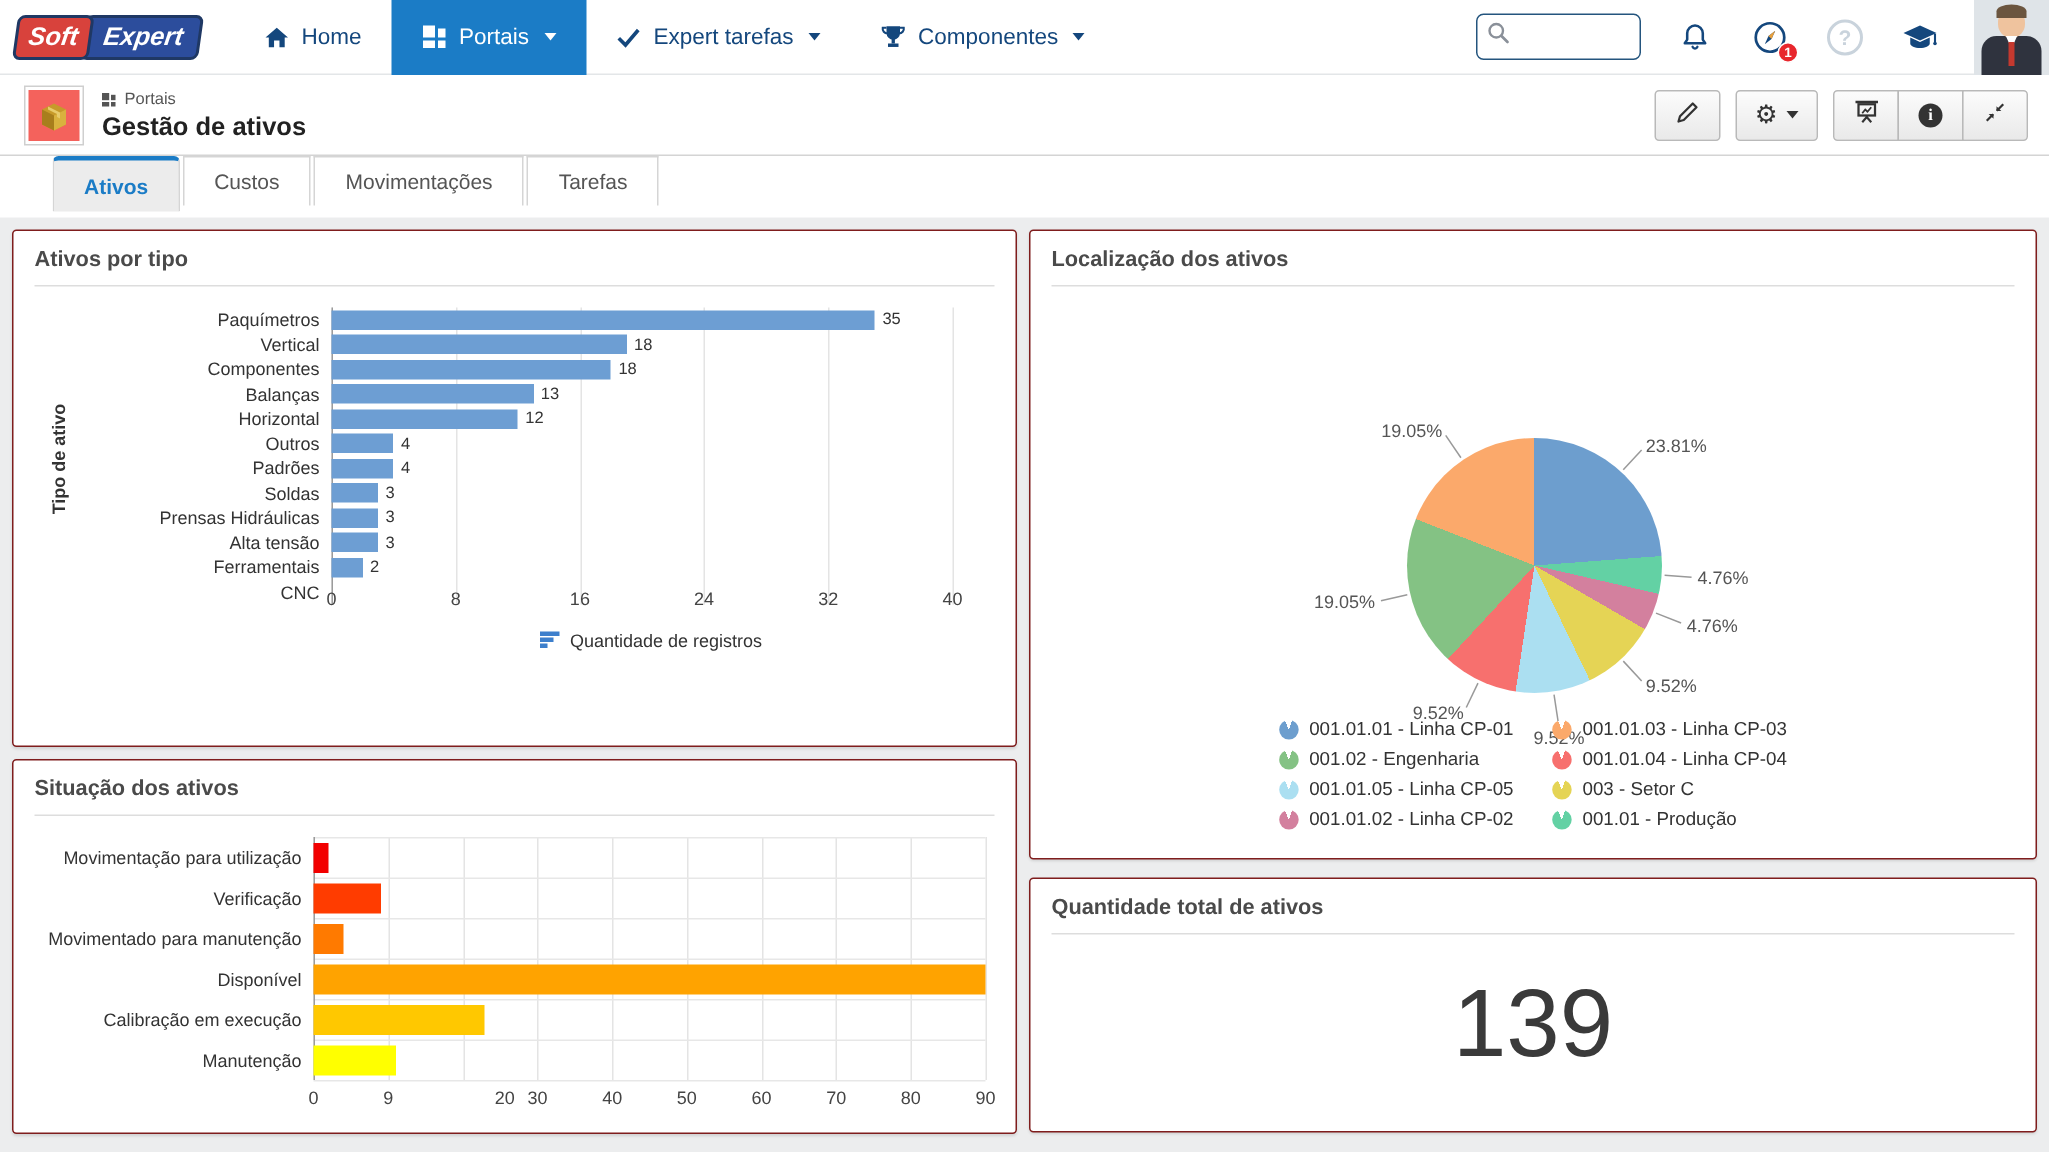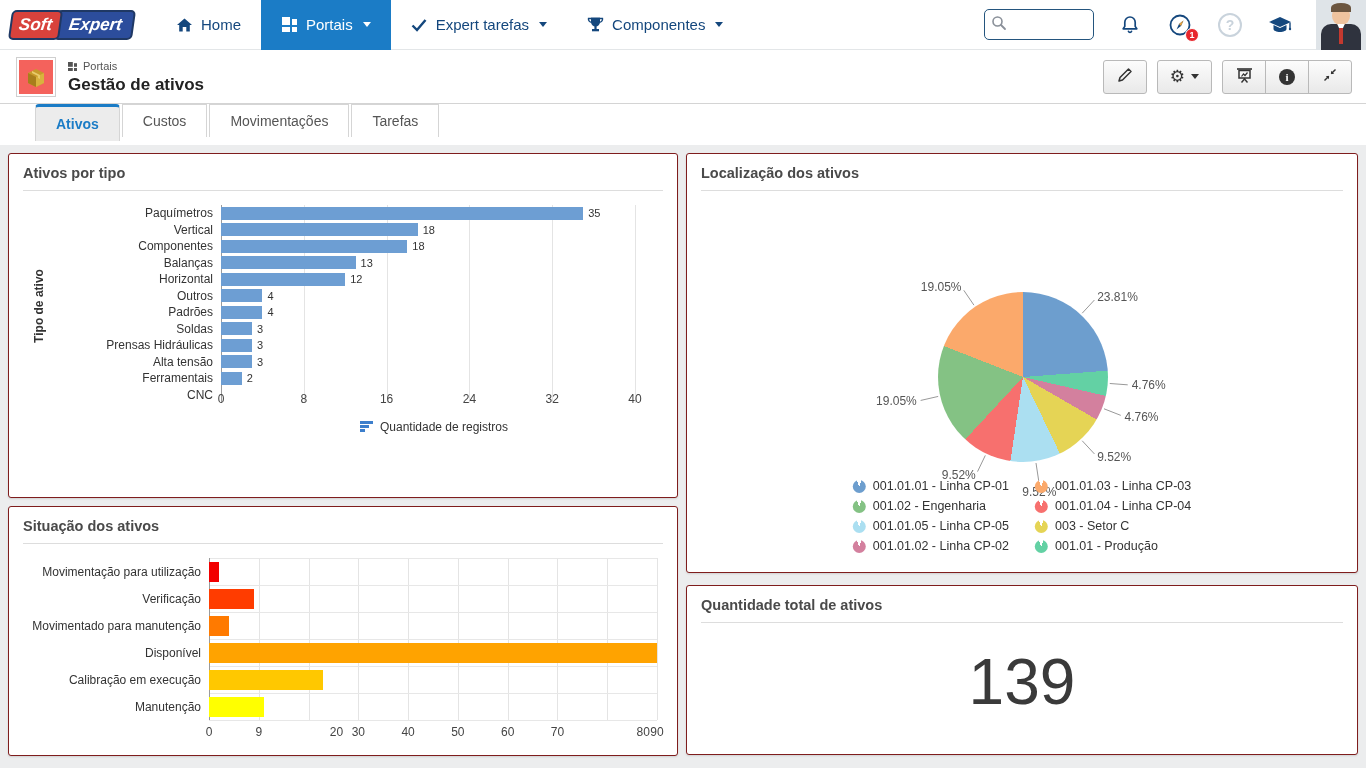--- a/index.html
+++ b/index.html
@@ -445,21 +445,21 @@
               </div>
               <div class="xaxis">
                 <span class="xtick" style="left: 0%;">0</span>
                 <span class="xtick" style="left: 11.1111%;">9</span>
                 <span class="xtick" style="left: 22.2222%; margin-left: 28px;">20</span>
                 <span class="xtick" style="left: 33.3333%;">30</span>
                 <span class="xtick" style="left: 44.4444%;">40</span>
                 <span class="xtick" style="left: 55.5556%;">50</span>
                 <span class="xtick" style="left: 66.6667%;">60</span>
                 <span class="xtick" style="left: 77.7778%;">70</span>
-                <span class="xtick" style="left: 88.8889%; margin-left: 36px;">80</span>
+                <span class="xtick" style="left: 88.8889%;">80</span>
                 <span class="xtick" style="left: 100%;">90</span>
               </div>
             </div>
           </div>
       </div>
     </div>
   </div>
 
   <div class="col col-right">
     <div class="panel" id="panel-local">

